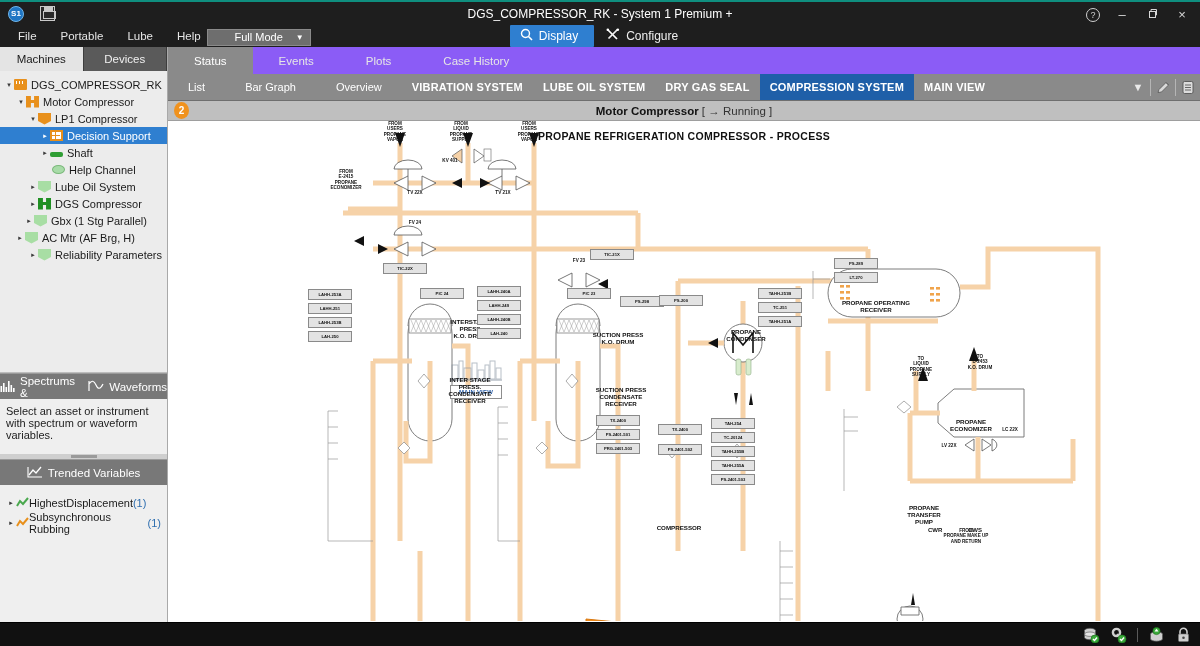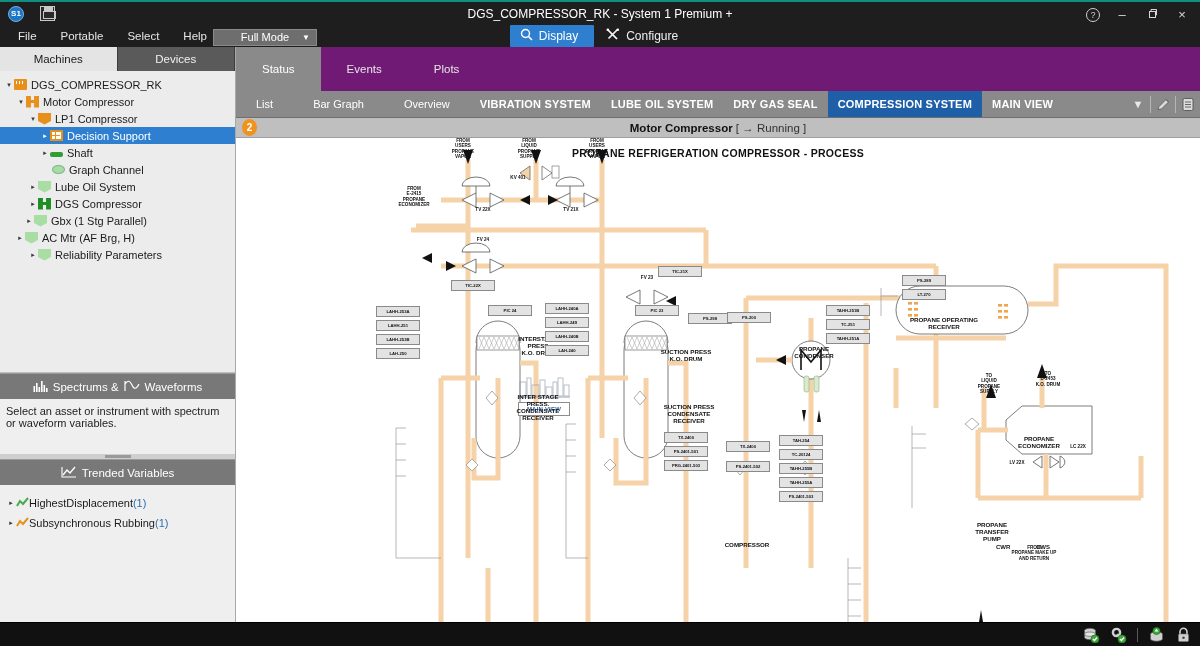--- a/index.html
+++ b/index.html
@@ -41,21 +41,21 @@
   .mode-configure { color:#efefef; padding:3px 12px; display:flex; align-items:center; gap:6px; font-size:12px;}
   .fullmode { position:absolute; right:6px; top:1px; width:104px; height:17px; background:#6e6e6e;
               border:1px solid #8a8a8a; color:#fff; font-size:11px; display:flex; align-items:center;
               justify-content:center; position:relative;}
   .fullmode .cv { position:absolute; right:6px; font-size:8px; }
 
   
   .body { flex:1; display:flex; background:#d9d9d9; overflow:hidden; }
 
   
-  .left { width:236px; background:#ffffff; display:flex; flex-direction:column;
+  .left { width:168px; background:#ffffff; display:flex; flex-direction:column;
           border-right:1px solid #a9a9a9; }
   .lefttabs { display:flex; height:24px; }
   .lefttab { flex:1; display:flex; align-items:center; justify-content:center; font-size:11.5px;
              background:#5a5a5a; color:#f0f0f0; border-right:1px solid #3d3d3d; cursor:pointer;}
   .lefttab.active { background:#e4e4e4; color:#1a1a1a; }
   .tree { flex:0 0 auto; height:302px; background:#ececec; padding:5px 0 0 0; overflow:hidden;
           border-bottom:1px solid #bdbdbd; }
   .tnode { display:flex; align-items:center; height:17px; font-size:11px; color:#1a1a1a;
            white-space:nowrap; cursor:pointer; }
   .tnode.sel { background:#2f7fd0; color:#fff; }
@@ -80,21 +80,21 @@
   .panelbody { background:#efefef; padding:6px 6px; font-size:11px; color:#222; }
   .spec-body { height:55px; }
   .grip { height:5px; background:#cfcfcf; display:flex; align-items:center; justify-content:center;}
   .grip i { display:block; width:26px; height:3px; background:#9a9a9a; }
   .trend-body { flex:1; background:#efefef; padding:8px 6px; }
   .trow { display:flex; align-items:center; height:20px; font-size:11px; color:#1a1a1a;}
   .cnt { color:#2f6fb0; }
 
   
   .main { flex:1; display:flex; flex-direction:column; background:#bdbdbd; }
-  .maintabs { height:44px; background:#701a75; display:flex; align-items:stretch; }
+  .maintabs { height:27px; background:#8b5cf6; display:flex; align-items:stretch; }
   .mtab { padding:0 26px; display:flex; align-items:center; font-size:11.5px; color:#e6e6e6; cursor:pointer;}
   .mtab.active { background:#8a8a8a; color:#fff; }
   .subtabs { height:27px; background:#8a8a8a; display:flex; align-items:stretch; position:relative;
              border-bottom:1px solid #6e6e6e;}
   .stab { padding:0 20px; display:flex; align-items:center; font-size:11px; color:#fff; cursor:pointer;
           white-space:nowrap;}
   .stab.caps { font-weight:bold; letter-spacing:.2px; padding:0 10px;}
   .stab.active { background:#1f5fa8; }
   .subtools { margin-left:auto; display:flex; align-items:center; gap:0; }
   .stool { width:24px; display:flex; align-items:center; justify-content:center; color:#e9e9e9; cursor:pointer;}
@@ -142,21 +142,21 @@
           </svg>
       </div>
       <div class="winbtn">×</div>
     </div>
   </div>
 
   <div class="menurow">
     <div class="menu-items">
       <span>File</span>
       <span>Portable</span>
-      <span>Select</span>
+      <span>Lube</span>
       <span>Help</span>
     </div>
     <div class="modebtns">
       <div class="mode-display">
         <span>
           <svg width="13" height="13" viewBox="0 0 13 13">
               <circle cx="5.5" cy="5.5" r="4" fill="none" stroke="#fff" stroke-width="1.4"></circle>
               <line x1="8.5" y1="8.5" x2="12" y2="12" stroke="#fff" stroke-width="1.6"></line>
             </svg>
         </span>
@@ -210,21 +210,21 @@
             <span>Decision Support</span>
           </div>
           <div class="tnode" style="padding-left: 40px;">
             <span class="arrow">▸</span>
             <span class="tico ic-shaft"></span>
             <span>Shaft</span>
           </div>
           <div class="tnode" style="padding-left: 40px;">
             <span class="arrow"></span>
             <span class="tico ic-state"></span>
-            <span>Graph Channel</span>
+            <span>Help Channel</span>
           </div>
           <div class="tnode" style="padding-left: 28px;">
             <span class="arrow">▸</span>
             <span class="tico ic-grn"></span>
             <span>Lube Oil System</span>
           </div>
           <div class="tnode" style="padding-left: 28px;">
             <span class="arrow">▸</span>
             <span class="tico ic-grn-d"></span>
             <span>DGS Compressor</span>
@@ -301,20 +301,21 @@
           <span class="cnt">(1)</span>
         </div>
       </div>
     </div>
 
     <div class="main">
       <div class="maintabs" id="maintabs">
           <div class="mtab active">Status</div>
           <div class="mtab">Events</div>
           <div class="mtab">Plots</div>
+          <div class="mtab">Case History</div>
         </div>
       <div class="subtabs">
         <div id="subtabs" style="display:flex;align-items:stretch">
             <div class="stab">List</div>
             <div class="stab">Bar Graph</div>
             <div class="stab">Overview</div>
             <div class="stab caps">VIBRATION SYSTEM</div>
             <div class="stab caps">LUBE OIL SYSTEM</div>
             <div class="stab caps">DRY GAS SEAL</div>
             <div class="stab active caps">COMPRESSION SYSTEM</div>

